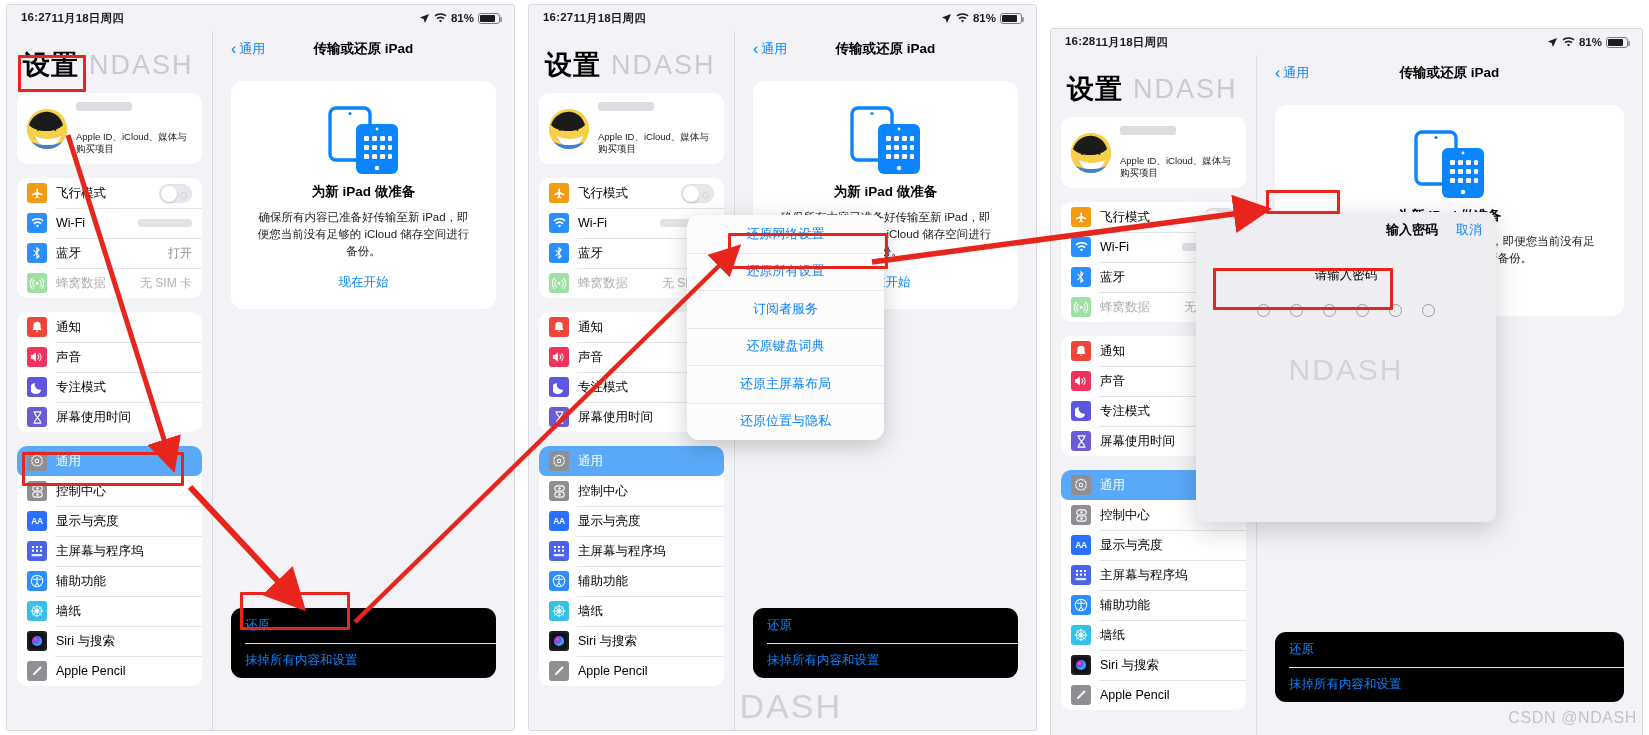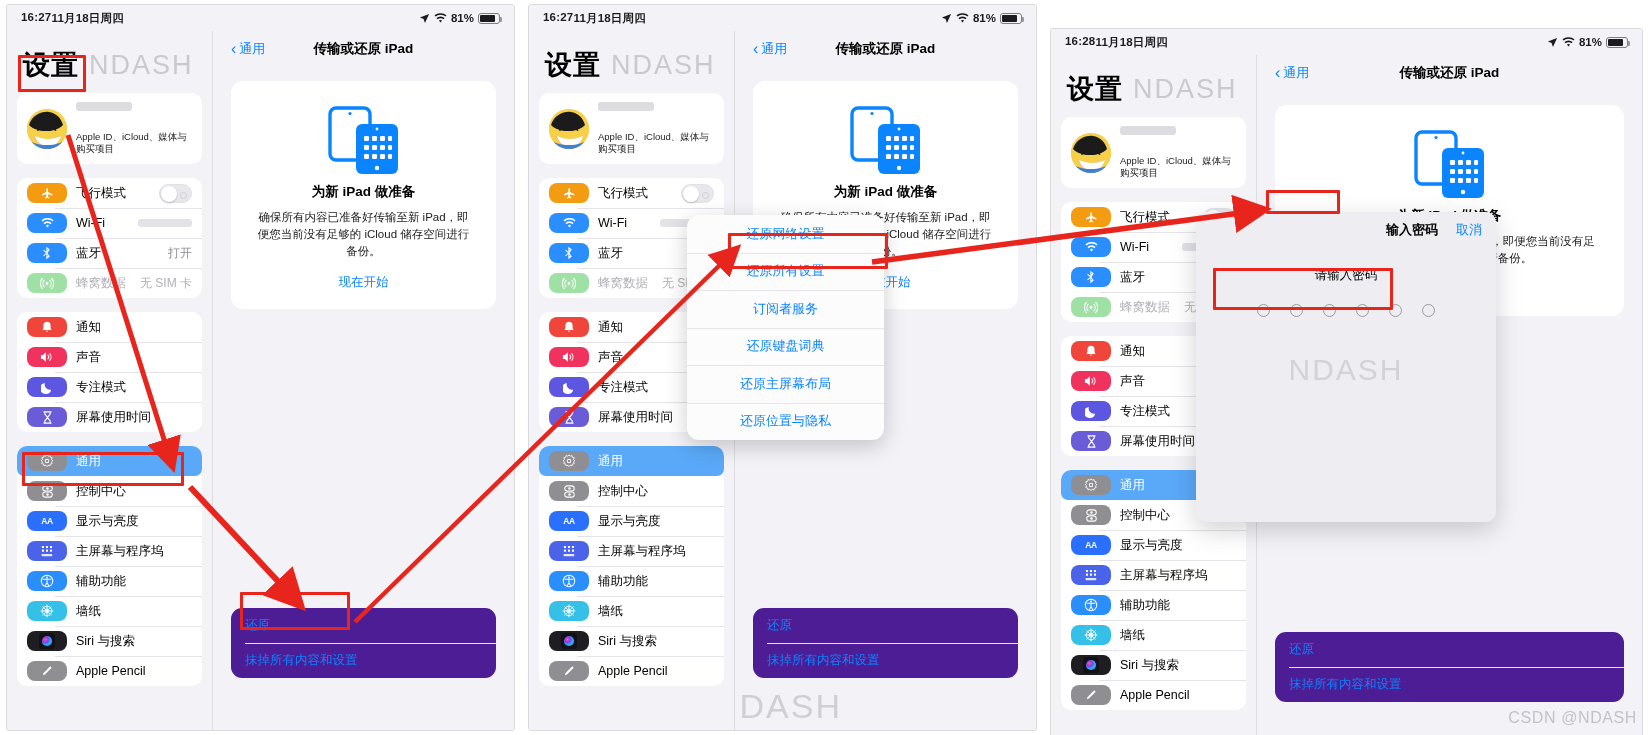--- a/index.html
+++ b/index.html
@@ -74,21 +74,21 @@
 
   .row {
     display: flex; align-items: center; gap: 9px;
     padding: 0 10px; height: 30px; position: relative;
     font-size: 12.5px; color: #000;
   }
   .row + .row::before {
     content: ""; position: absolute; left: 38px; right: 0; top: 0; height: 1px; background: #e4e4e8;
   }
   .row .ic {
-    width: 40px; height: 20px; border-radius: 8px; flex: none;
+    width: 20px; height: 20px; border-radius: 3px; flex: none;
     display: flex; align-items: center; justify-content: center;
     color: #fff; font-size: 10px; font-weight: bold;
   }
   .row .lbl { flex: 1; white-space: nowrap; }
   .row .val { font-size: 12px; color: #8e8e93; }
   .row.dim .lbl, .row.dim .val { color: #b0b0b5; }
   .row .blurval { width: 54px; height: 8px; background: #e2e2e7; border-radius: 3px; }
 
   .row.sel { background: #5aa9f8; border-radius: 7px; }
   .row.sel .lbl { color: #fff; }
@@ -128,21 +128,21 @@
     background: #fff; border-radius: 12px; padding: 20px 24px 16px;
     text-align: center; margin-top: 14px;
   }
   .card .devices { height: 78px; display: flex; align-items: center; justify-content: center; }
   .card h3 { font-size: 13.5px; color: #000; margin-top: 4px; }
   .card p { font-size: 11.5px; color: #1c1c1e; line-height: 17px; margin-top: 8px; }
   .card .cta { font-size: 12.5px; color: #0a84ff; margin-top: 14px; padding-bottom: 2px; }
 
   .bottom-group {
     position: absolute; left: 18px; right: 18px; bottom: 52px;
-    background: #4c1d95; border-radius: 11px; overflow: hidden;
+    background: #000000; border-radius: 11px; overflow: hidden;
   }
   .bottom-group .brow {
     padding: 9px 14px; font-size: 12.5px; color: #0a84ff; position: relative;
   }
   .bottom-group .brow + .brow::before {
     content: ""; position: absolute; left: 14px; right: 0; top: 0; height: 1px; background: #e4e4e8;
   }
 
   .wm-big {
     position: absolute; font-size: 34px; color: #cfcfd4; letter-spacing: 2px;

